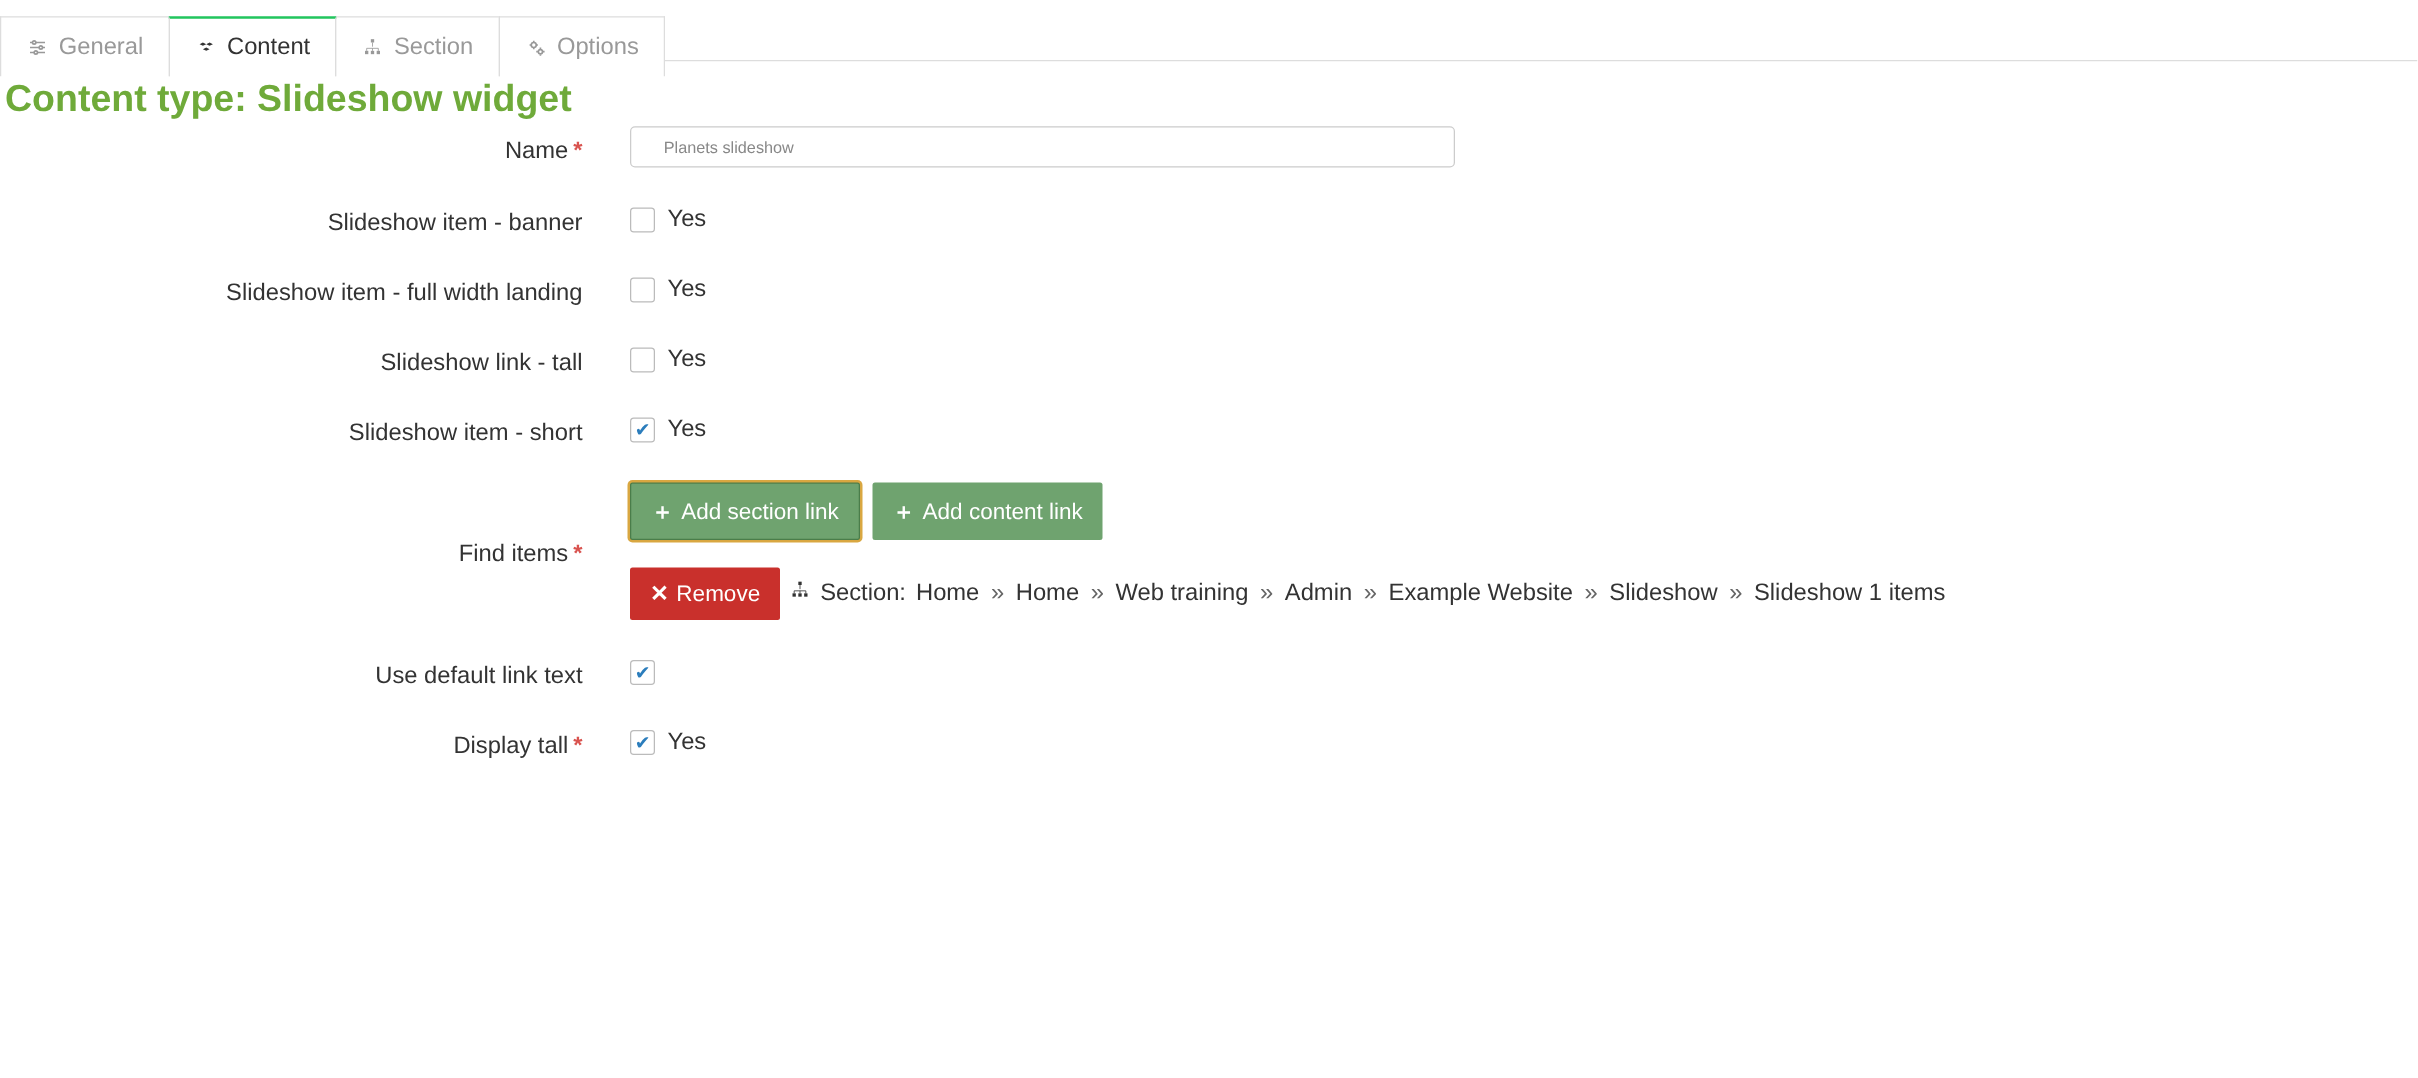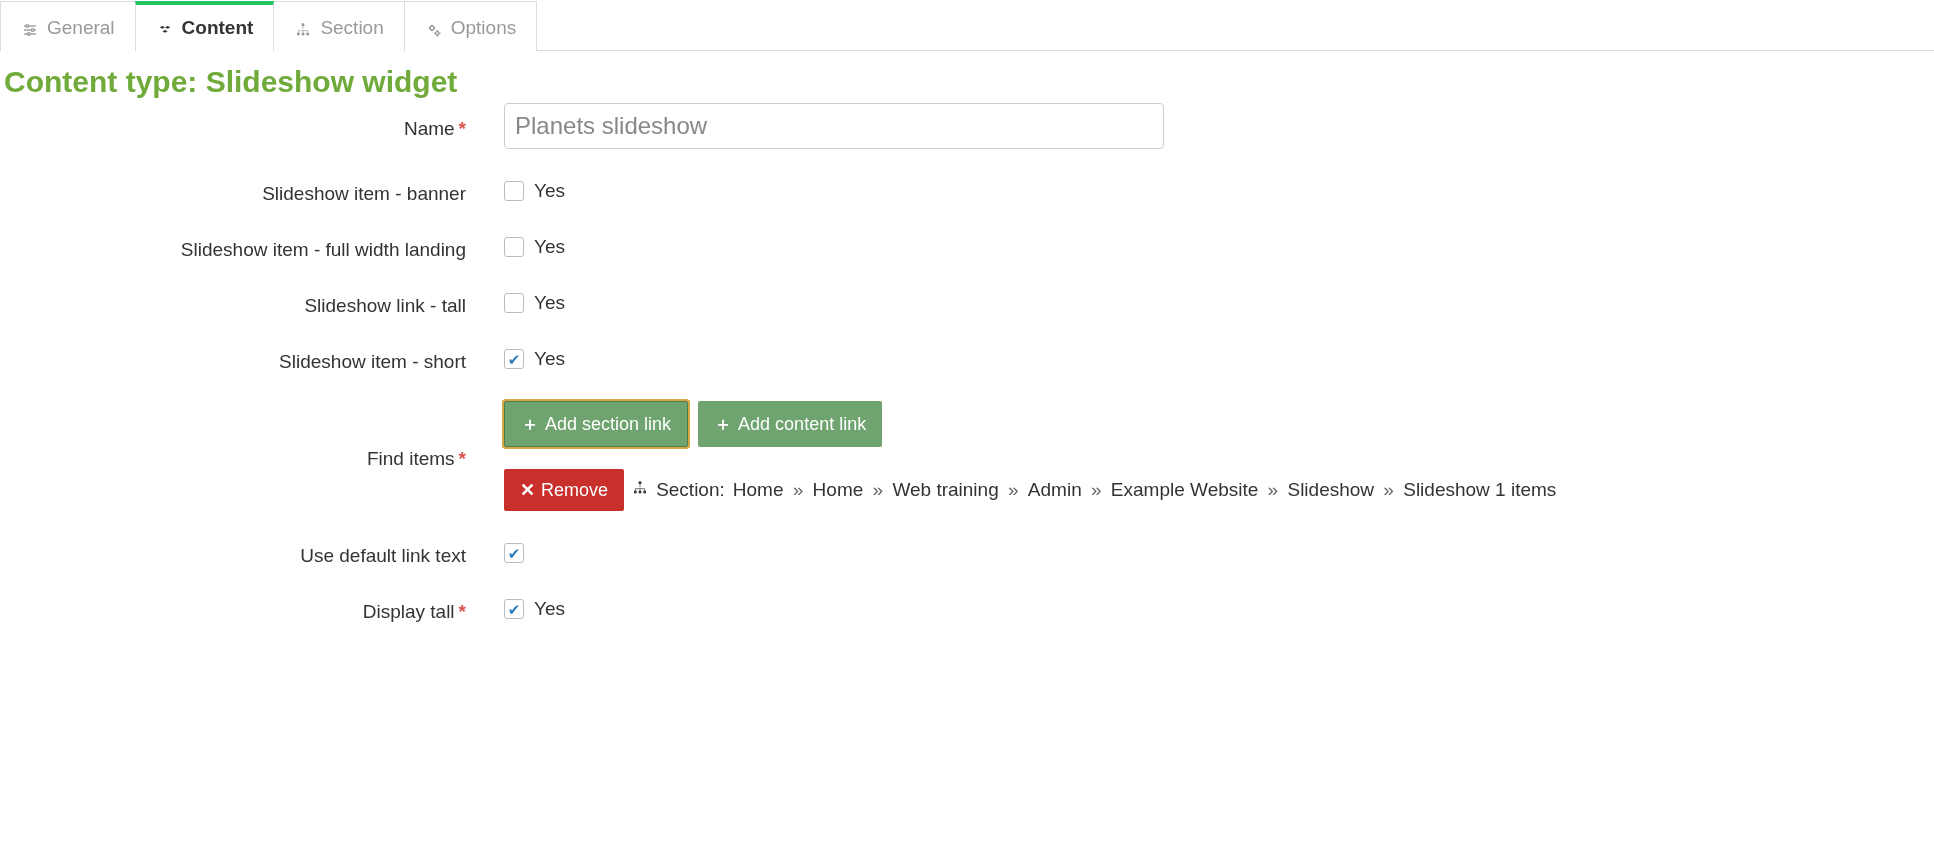--- a/index.html
+++ b/index.html
@@ -11,38 +11,37 @@
     background: #fff;
   }
   .tabbar {
     display: flex;
     border-bottom: 1px solid #ddd;
     padding: 0;
     margin-top: 0;
   }
   .tab {
     display: flex;
-    align-items: flex-end;
+    align-items: center;
     gap: 8px;
     padding: 12px 20px;
     border: 1px solid #ddd;
     border-bottom: none;
     color: #999;
     cursor: pointer;
     background: #fff;
     margin-right: -1px;
     position: relative;
-    top: 1px;
+    top: 13px;
   }
   .tab.active {
-    border-top: 4px solid #22c55e;
+    border-top: 2px solid #22c55e;
     color: #333;
     background: #fff;
     z-index: 2;
-    font-weight: bold;
   }
   .tab-icon { width: 18px; height: 18px; display:inline-flex; align-items:center; justify-content:center;}
   .content {
     padding: 14px 4px 40px 4px;
   }
   .page-title {
     font-size: 30px;
     font-weight: 700;
     color: #6faa3a;
     margin: 0 0 4px 0;
@@ -62,22 +61,22 @@
   .form-control-col {
     flex: 1 1 auto;
     display: flex;
     align-items: center;
     gap: 8px;
     flex-wrap: wrap;
   }
   .req { color: #d9534f; font-weight: bold; margin-left: 4px;}
   input[type="text"] {
     width: 660px;
-    padding: 8px 10px;
-    font-size: 24px;
+    padding: 8px 26px;
+    font-size: 13px;
     color: #888;
     border: 1px solid #ccc;
     border-radius: 4px;
   }
   .checkbox {
     width: 20px;
     height: 20px;
     border: 1px solid #bbb;
     border-radius: 3px;
     background: #fff;

